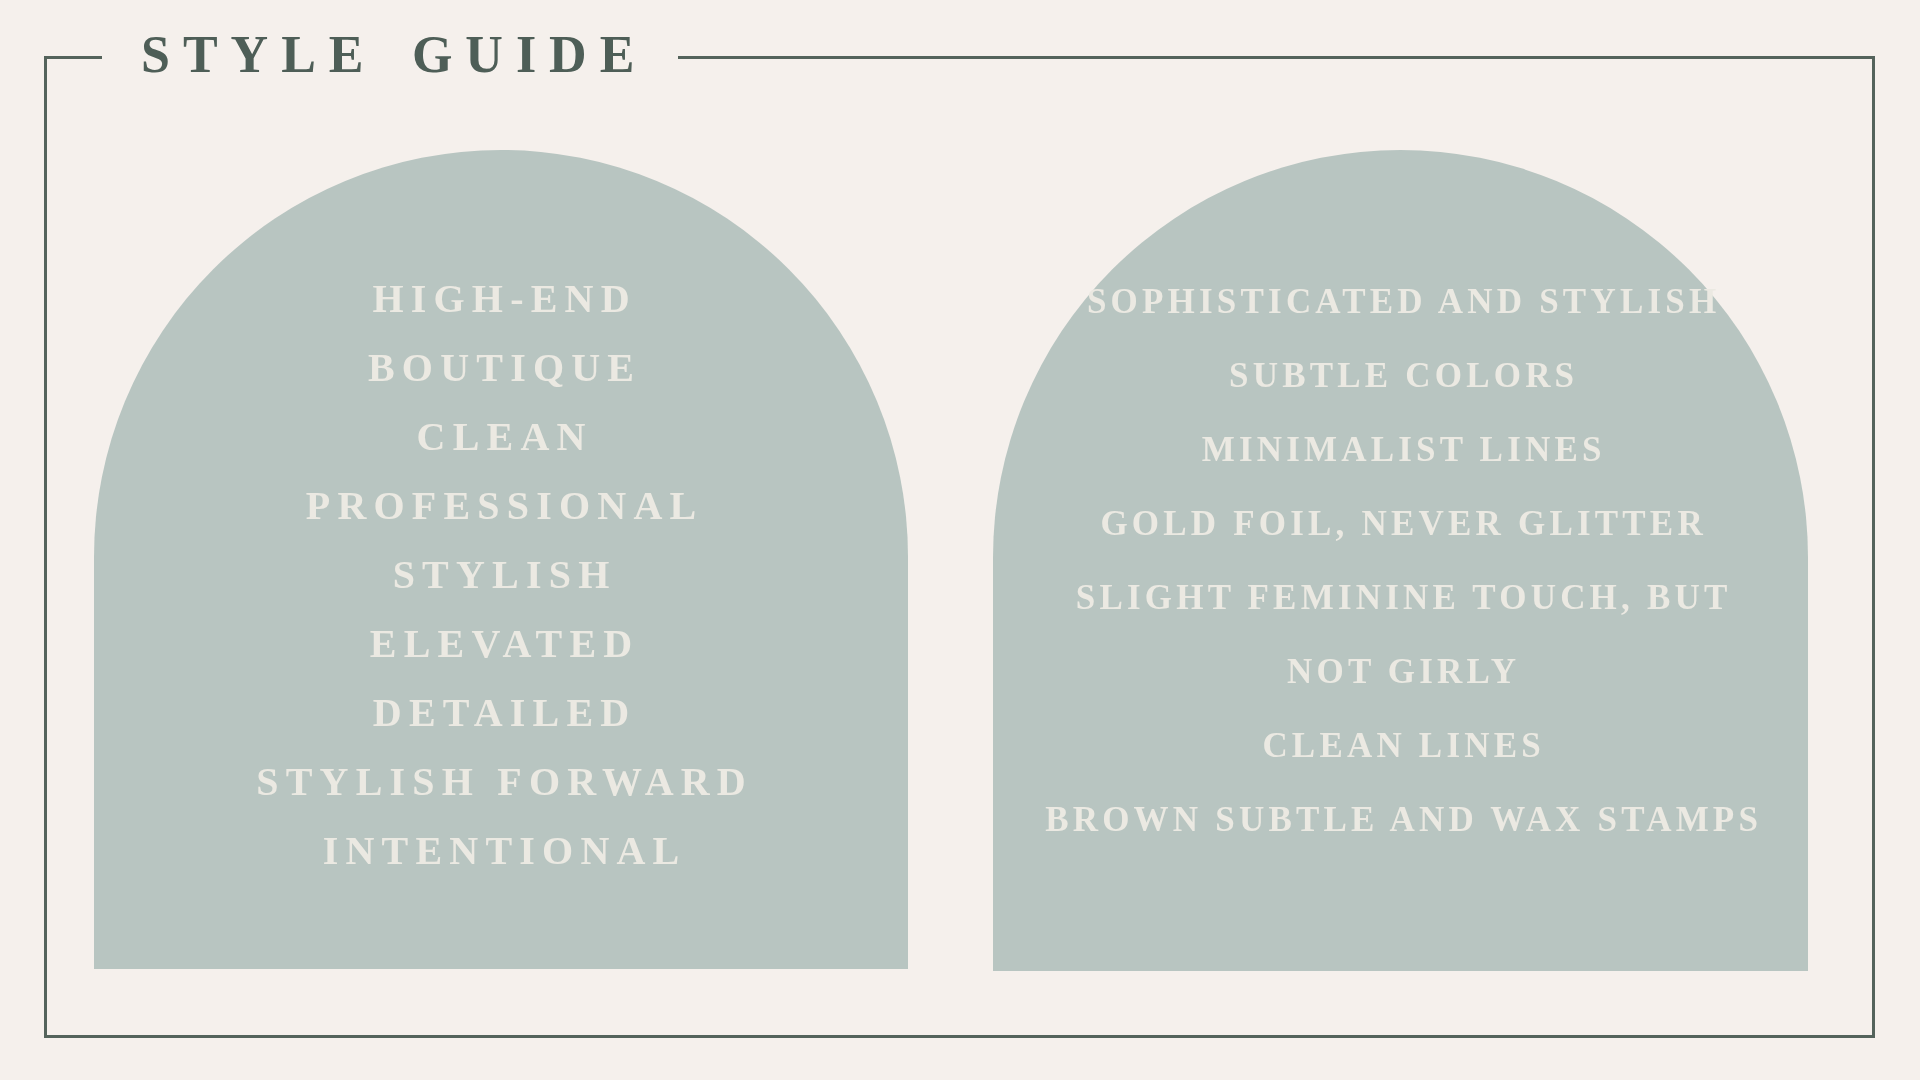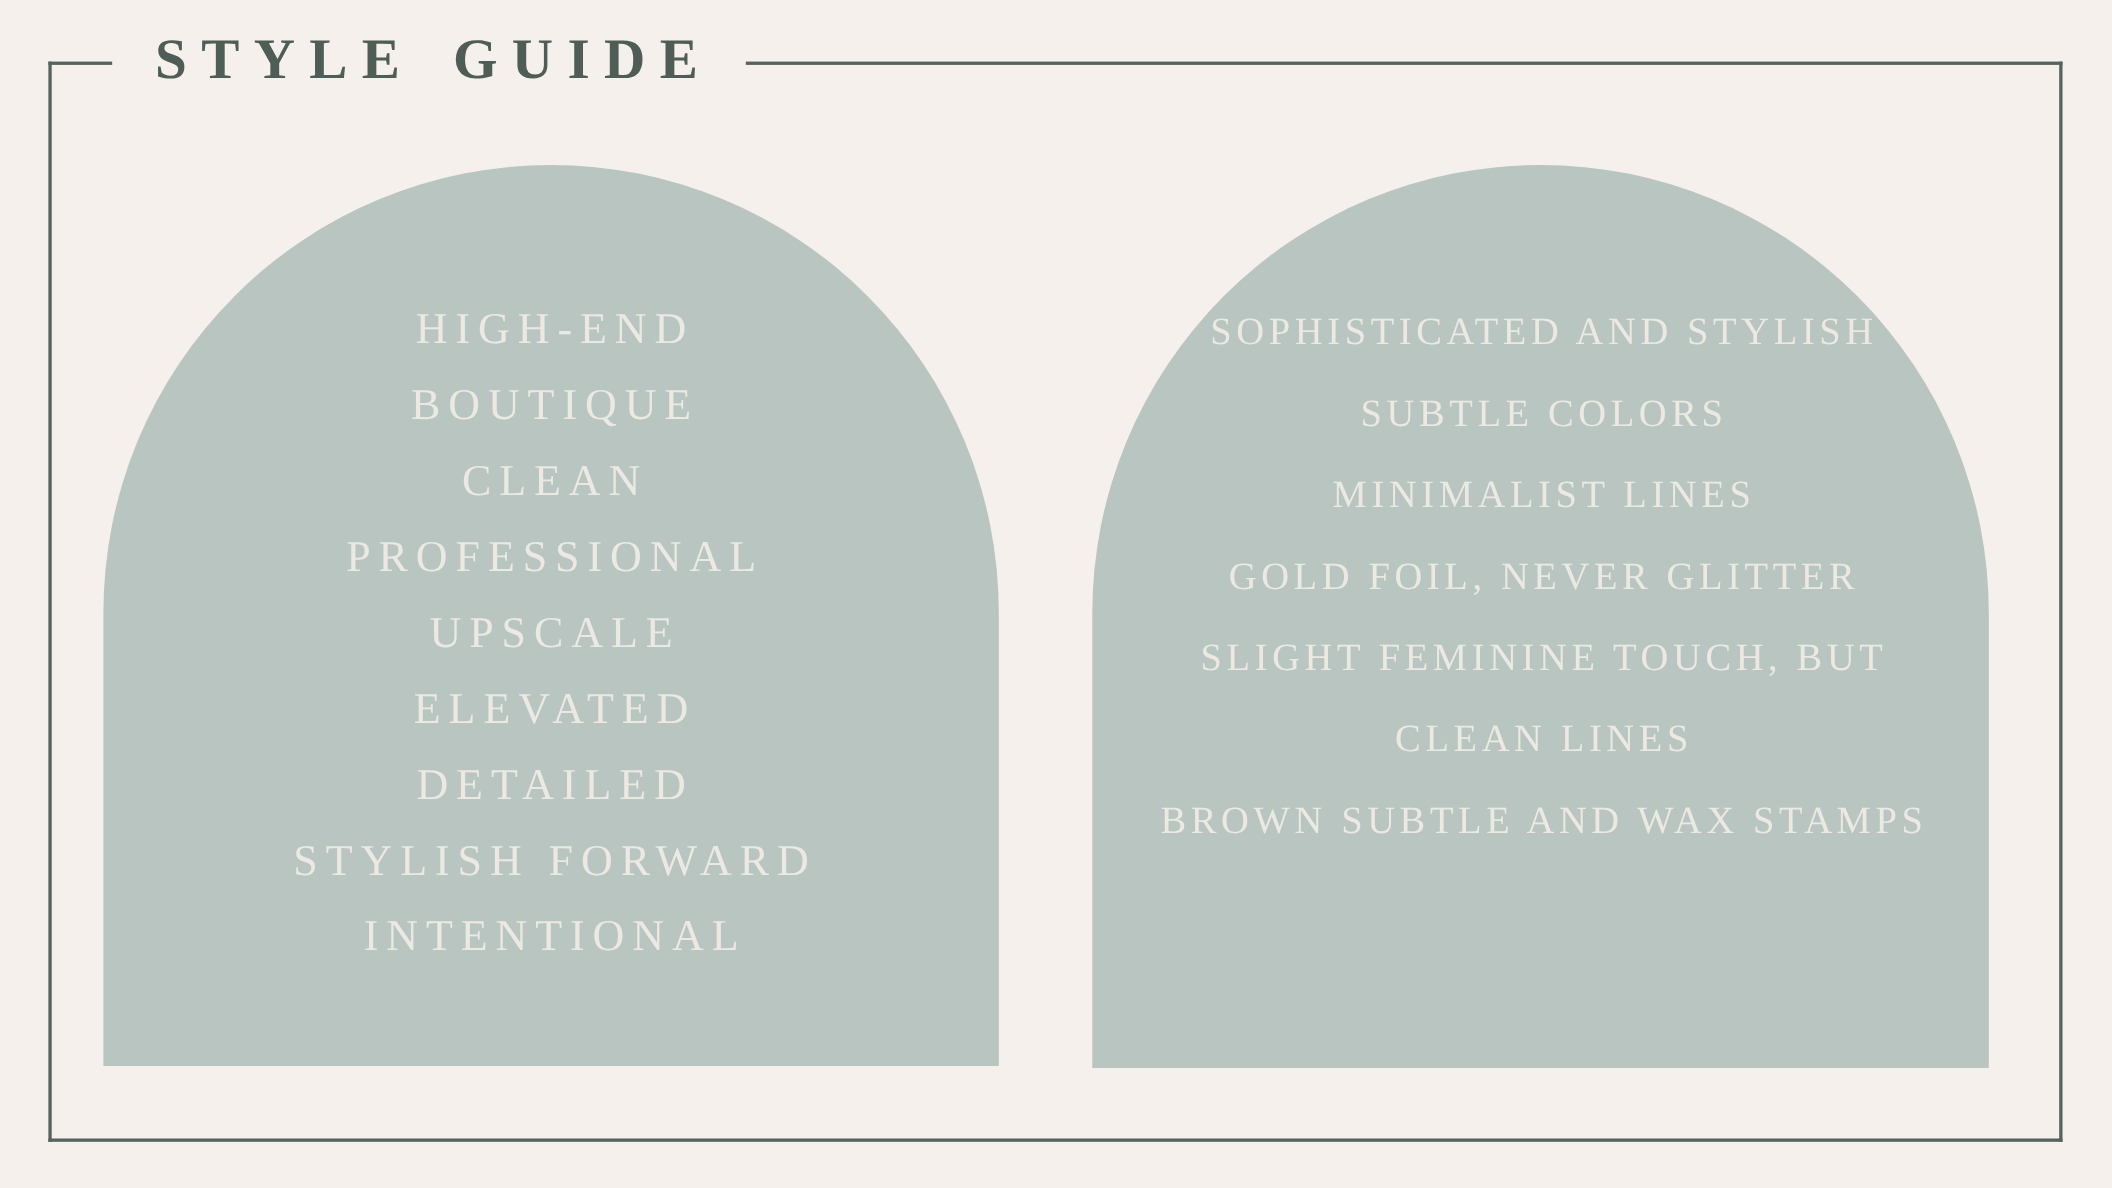--- a/index.html
+++ b/index.html
@@ -55,21 +55,21 @@
     left: 993px;
     width: 815px;
     height: 821px;
     border-radius: 408px 408px 0 0;
     padding-top: 115px;
   }
   .arch-lines {
     width: 100%;
     text-align: center;
     color: var(--arch-text, #ebe9e2);
-    font-weight: 400;
+    font-weight: 700;
   }
   .arch-left  .arch-lines { font-size: 40px; line-height: 69px; letter-spacing: 0.18em; }
   .arch-right .arch-lines { font-size: 35px; line-height: 74px; letter-spacing: 0.12em; }
   .arch-lines .line { white-space: nowrap; text-indent: 0.18em; } 
 </style>
 </head>
 <body>
 
 <div class="frame-line frame-top-left"></div>
 <div class="frame-line frame-top-right"></div>
@@ -78,31 +78,32 @@
 <div class="frame-line frame-bottom"></div>
 
 <h1 class="title">STYLE GUIDE</h1>
 
 <div class="arch arch-left">
   <div class="arch-lines">
       <div class="line">HIGH-END</div>
       <div class="line">BOUTIQUE</div>
       <div class="line">CLEAN</div>
       <div class="line">PROFESSIONAL</div>
-      <div class="line">UPSCALE</div>
+      <div class="line">STYLISH</div>
       <div class="line">ELEVATED</div>
       <div class="line">DETAILED</div>
       <div class="line">STYLISH FORWARD</div>
       <div class="line">INTENTIONAL</div>
     </div>
 </div>
 
 <div class="arch arch-right">
   <div class="arch-lines">
       <div class="line">SOPHISTICATED AND STYLISH</div>
       <div class="line">SUBTLE COLORS</div>
       <div class="line">MINIMALIST LINES</div>
       <div class="line">GOLD FOIL, NEVER GLITTER</div>
       <div class="line">SLIGHT FEMININE TOUCH, BUT</div>
+      <div class="line">NOT GIRLY</div>
       <div class="line">CLEAN LINES</div>
       <div class="line">BROWN SUBTLE AND WAX STAMPS</div>
     </div>
 </div>
 
 </body></html>

